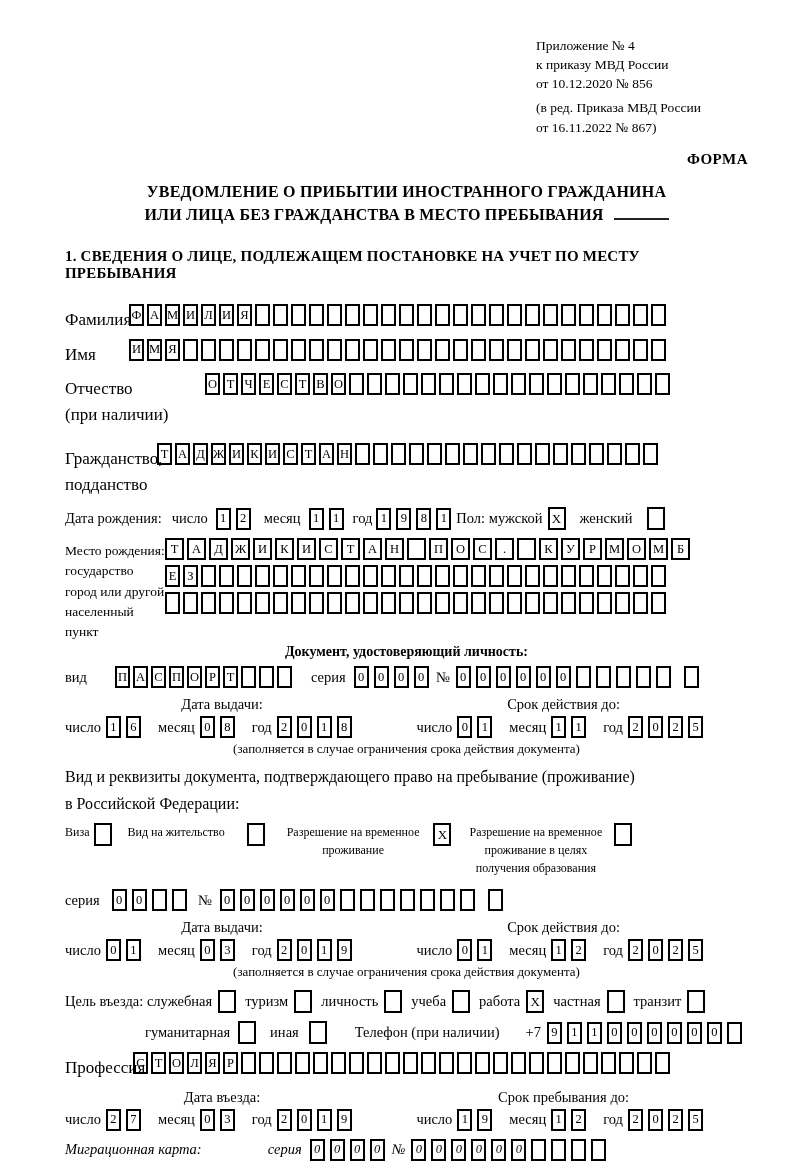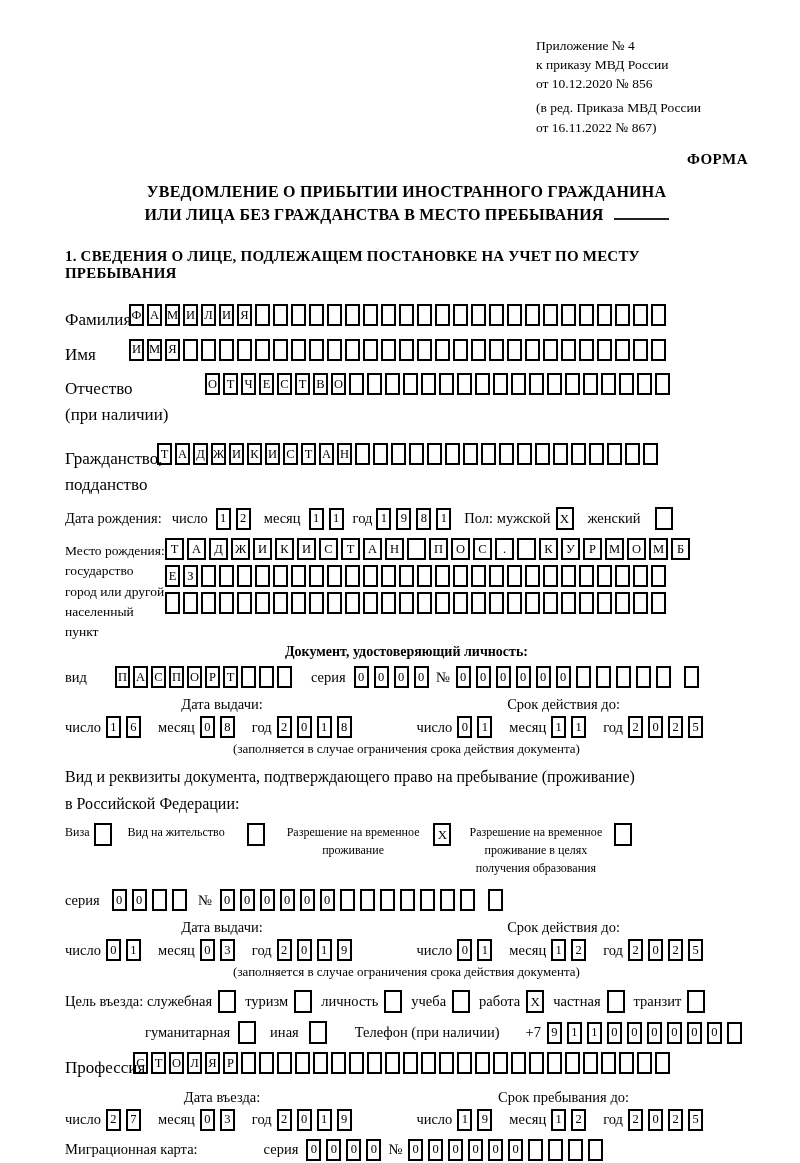--- a/index.html
+++ b/index.html
@@ -68,21 +68,21 @@
   .opt .opt-lines.ctr { text-align: center; }
   .opt .cbox { margin-left: 10px; }
 
   
   .purps { display: flex; align-items: center; margin-top: 10px; }
   .p-opt { display: inline-flex; align-items: center; margin-left: 9px; text-align: center; }
   .p-opt .cbox { margin-left: 6px; }
 
   .phone-row { display: flex; align-items: center; margin-top: 8px; padding-left: 80px; }
 
-  .mig-row { display: flex; align-items: center; margin-top: 8px; }
+  .mig-row { display: flex; align-items: center; margin-top: 8px; font-style: italic; }
 
   .reps { display: flex; align-items: flex-start; margin-top: 6px; }
 </style>
 </head>
 <body>
 
 <div class="page">
 
   <div class="hdr">
     <div>Приложение № 4</div>
@@ -258,21 +258,21 @@
         <span class="cell">1</span>
         <span class="cell">1</span>
       </span>
     <span class="ilbl" style="margin:0 4px 0 4px;">год</span>
     <span class="cells sp">
         <span class="cell">1</span>
         <span class="cell">9</span>
         <span class="cell">8</span>
         <span class="cell">1</span>
       </span>
-    <span class="ilbl" style="margin-left:8px;">Пол: мужской</span>
+    <span class="ilbl" style="margin-left:0;">Пол: мужской</span>
     <span class="cbox" style="margin-left:5px;">X</span>
     <span class="ilbl" style="margin-left:14px;">женский</span>
     <span class="cbox" style="margin-left:14px;"></span>
   </div>
 
   <div class="frow" style="margin-top:8px;">
     <div class="flabel w100" style="font-size:13.5px;">
       <div>Место рождения:</div>
       <div>государство</div>
       <div>город или другой</div>

